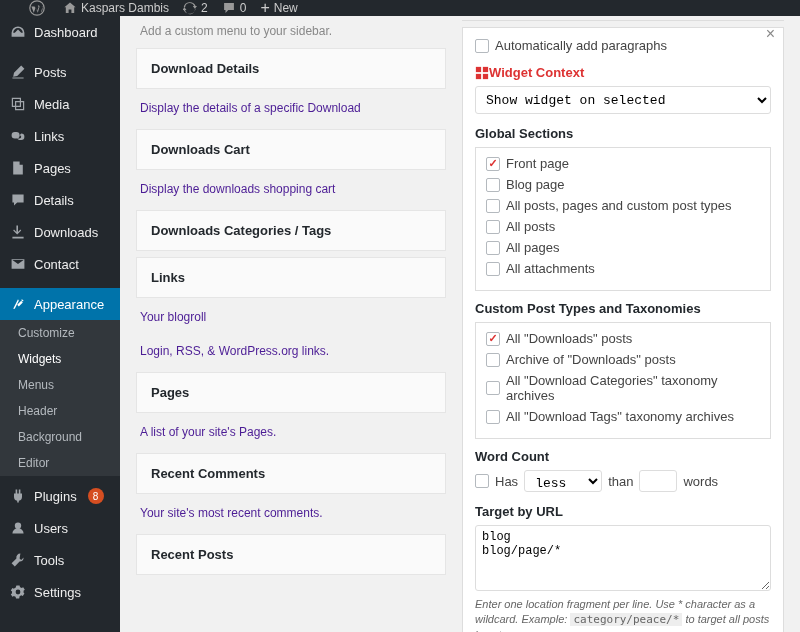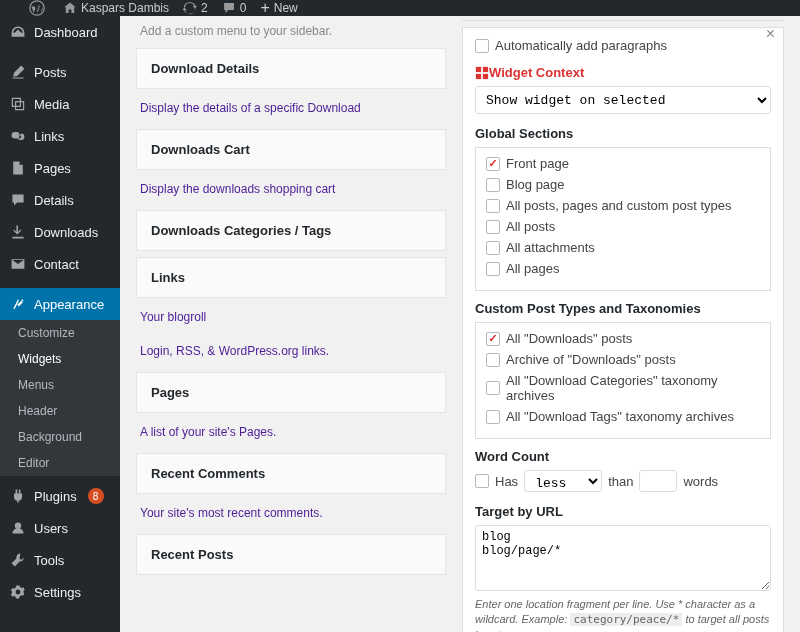--- a/index.html
+++ b/index.html
@@ -240,25 +240,25 @@
               <div class="row">
                 <span class="cb"></span>
                 <span>All posts, pages and custom post types</span>
               </div>
               <div class="row">
                 <span class="cb"></span>
                 <span>All posts</span>
               </div>
               <div class="row">
                 <span class="cb"></span>
+                <span>All pages</span>
+              </div>
+              <div class="row">
+                <span class="cb"></span>
                 <span>All attachments</span>
-              </div>
-              <div class="row">
-                <span class="cb"></span>
-                <span>All pages</span>
               </div>
             </div>
 
           <div class="sect-title">Custom Post Types and Taxonomies</div>
           <div class="boxed" id="cpt-list">
               <div class="row">
                 <span class="cb on"></span>
                 <span>All "Downloads" posts</span>
               </div>
               <div class="row">

